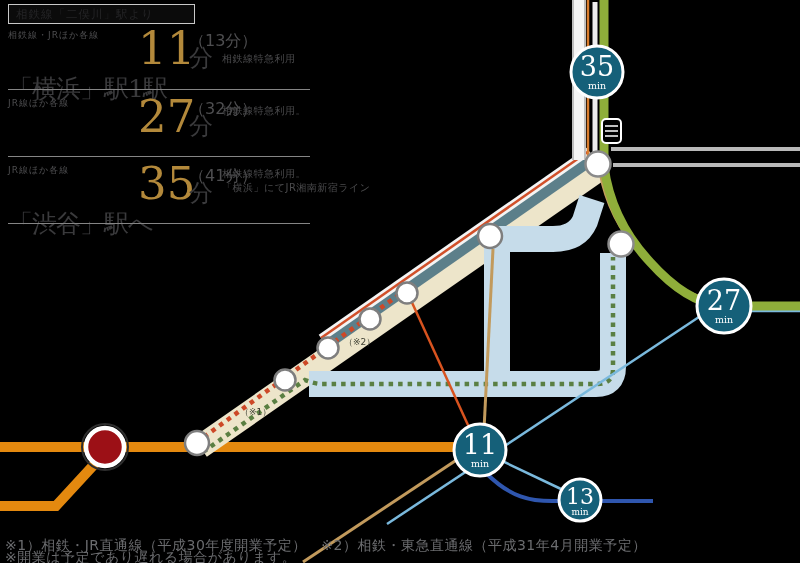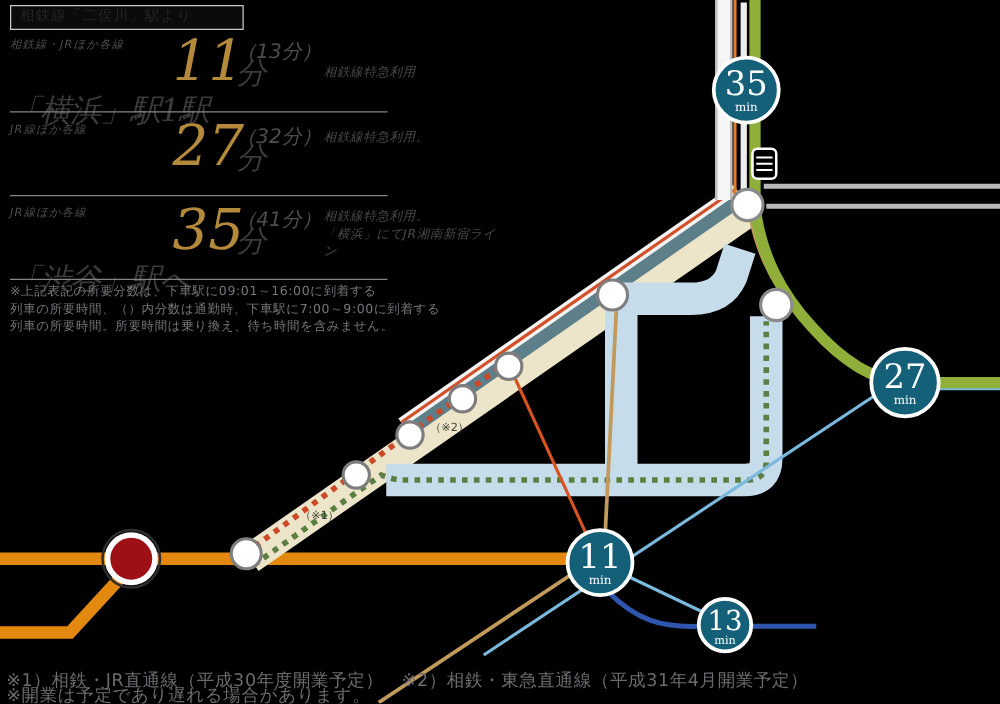--- a/index.html
+++ b/index.html
@@ -5,33 +5,33 @@
   html,body{margin:0;padding:0;background:#000;}
   .stage{
     position:relative;width:800px;height:563px;background:#000;overflow:hidden;
     font-family:"DejaVu Sans",sans-serif;
   }
   
   .header-box{
     position:absolute;left:8px;top:4px;width:178px;height:18px;
     border:1px solid #c8c8c8;background:#0b0b0b;color:#242426;
     font-size:11.5px;line-height:18px;padding-left:7px;letter-spacing:1px;
-    font-family:Liberation Mono, monospace;
+    font-family:Liberation Serif, serif;
   }
-  .entry{position:absolute;left:8px;width:392px;height:66px;font-style:italic;}
+  .entry{position:absolute;left:8px;width:392px;height:66px;}
   .e1{top:28px}.e2{top:96px}.e3{top:163px}
   .entry .elabel{position:absolute;left:0;top:1px;font-size:9px;color:#4e4e50;letter-spacing:1px;}
   .entry .dest{position:absolute;left:0;top:16px;font-size:25px;letter-spacing:-1px;color:#3a3a3c;
     font-family:"DejaVu Serif",serif;line-height:1;margin-top:32px;}
   .entry .num{position:absolute;left:130px;top:-2px;font-size:45px;color:#b3893b;
     font-family:"DejaVu Serif",serif;line-height:1;}
   .entry .paren{position:absolute;left:181px;top:5px;font-size:16px;color:#4e4e50;line-height:1;}
   .entry .unit{position:absolute;left:181px;top:18px;font-size:24px;color:#3a3a3c;
     font-family:"DejaVu Serif",serif;line-height:1;}
-  .entry .notes{position:absolute;left:214px;font-size:10px;color:#4a4a4c;line-height:14px;letter-spacing:0.5px;margin-left:37px;}
+  .entry .notes{position:absolute;left:214px;font-size:10px;color:#4a4a4c;line-height:14px;letter-spacing:0.5px;}
   .e1 .notes{top:24px}.e2 .notes{top:8px}.e3 .notes{top:4px}
   .sep{position:absolute;left:8px;width:302px;height:1px;background:#858585;}
   .sep1{top:89px}.sep2{top:156px}.sep3{top:223px}
   .map-note{position:absolute;left:8px;top:227px;font-size:10px;line-height:14px;color:#75767a;letter-spacing:0.5px;}
   .footer-note{position:absolute;left:5px;top:539px;font-size:14px;line-height:12px;color:#6b6c6f;letter-spacing:0.5px;}
   
   .map-svg{position:absolute;left:0;top:0;}
   .badge-num{font-family:"DejaVu Serif",serif;fill:#fff;}
   .badge-min{font-family:"DejaVu Serif",serif;fill:#fff;}
   .map-label{font-family:"DejaVu Sans",sans-serif;fill:#3f4033;}
@@ -166,24 +166,19 @@
     <div class="num">35</div>
     <div class="paren">（41分）</div>
     <div class="unit">分</div>
     <div class="notes">
       <div>相鉄線特急利用。</div>
       <div>「横浜」にてJR湘南新宿ライン</div>
     </div>
   </div>
   <div class="sep sep3"></div>
 
-  <div class="map-note">
-    <div>※上記表記の所要分数は、下車駅に09:01～16:00に到着する</div>
-    <div>列車の所要時間、（）内分数は通勤時、下車駅に7:00～9:00に到着する</div>
-    <div>列車の所要時間。所要時間は乗り換え、待ち時間を含みません。</div>
-  </div>
 
   <div class="footer-note">
     <div>※1）相鉄・JR直通線（平成30年度開業予定）　※2）相鉄・東急直通線（平成31年4月開業予定）</div>
     <div>※開業は予定であり遅れる場合があります。</div>
   </div>
 
 </div>
 
 </body></html>

